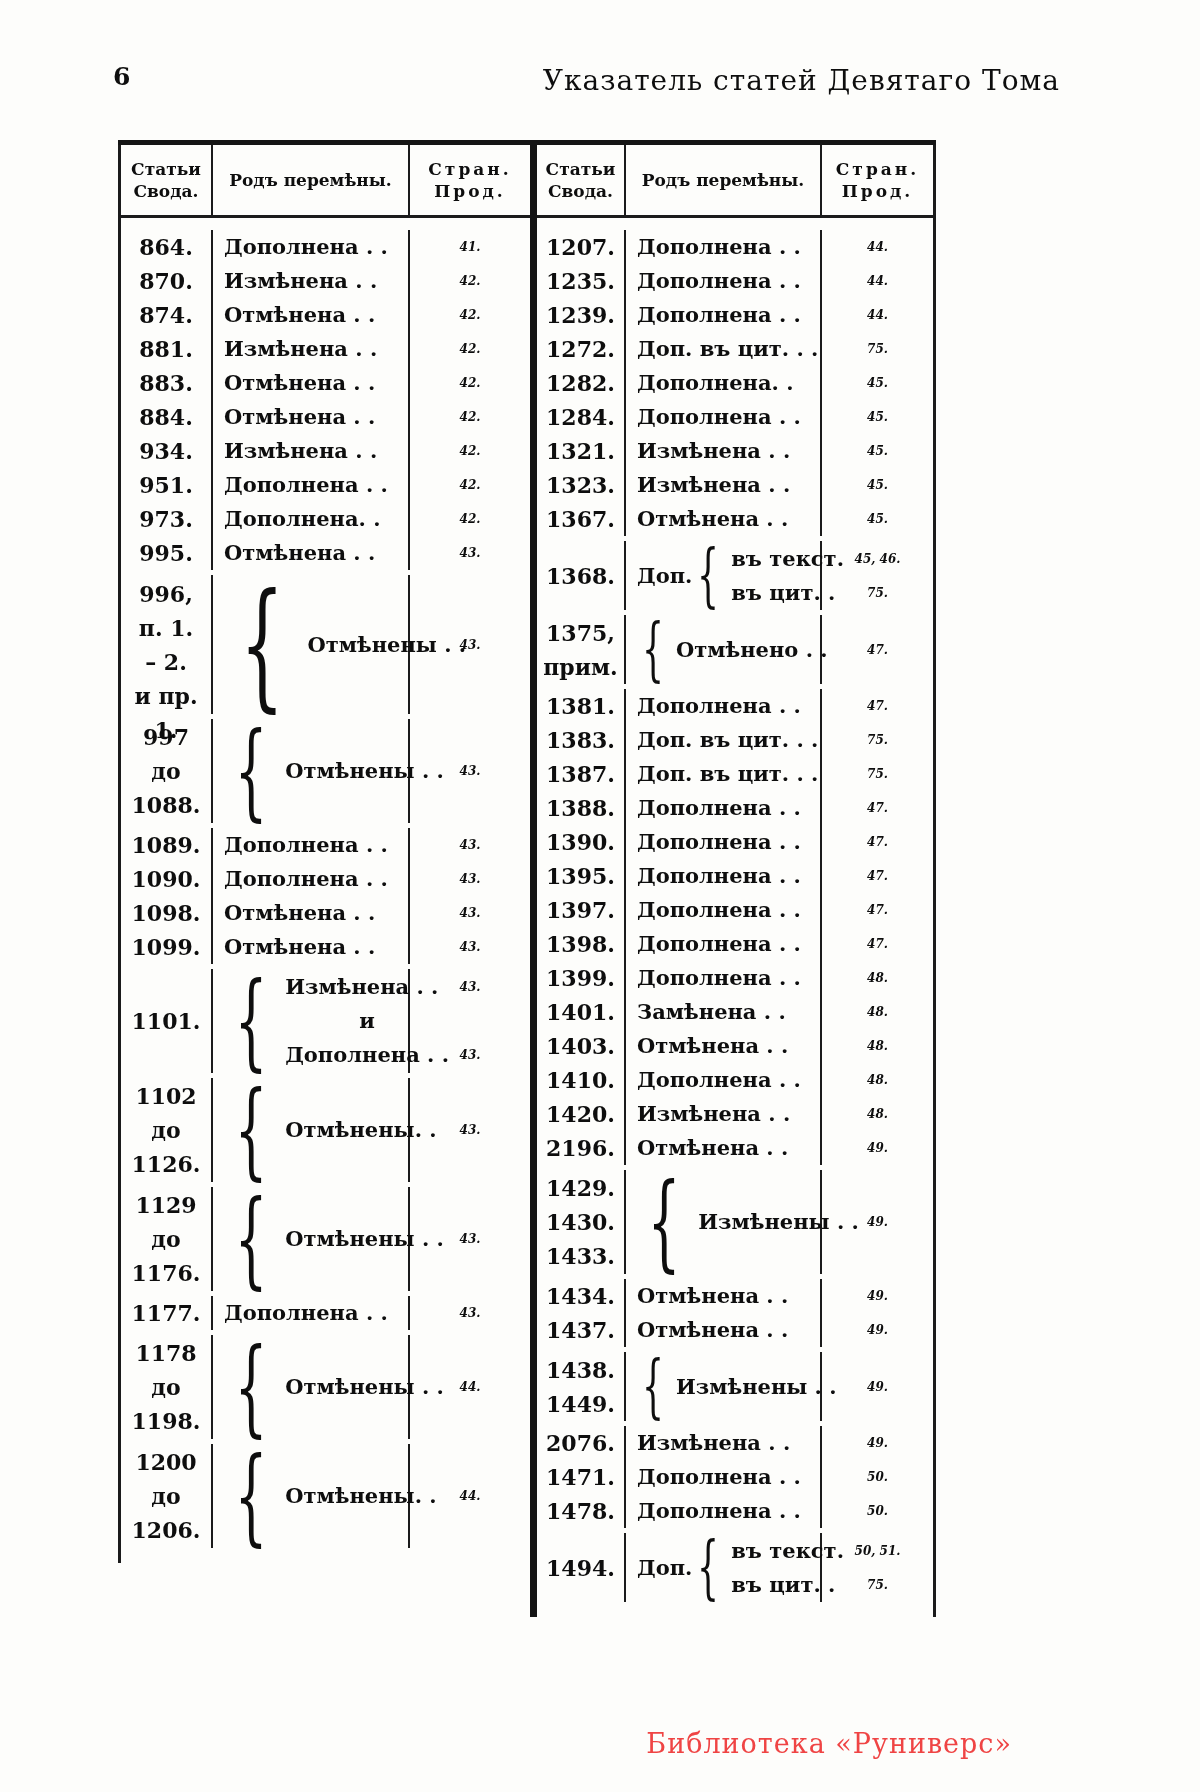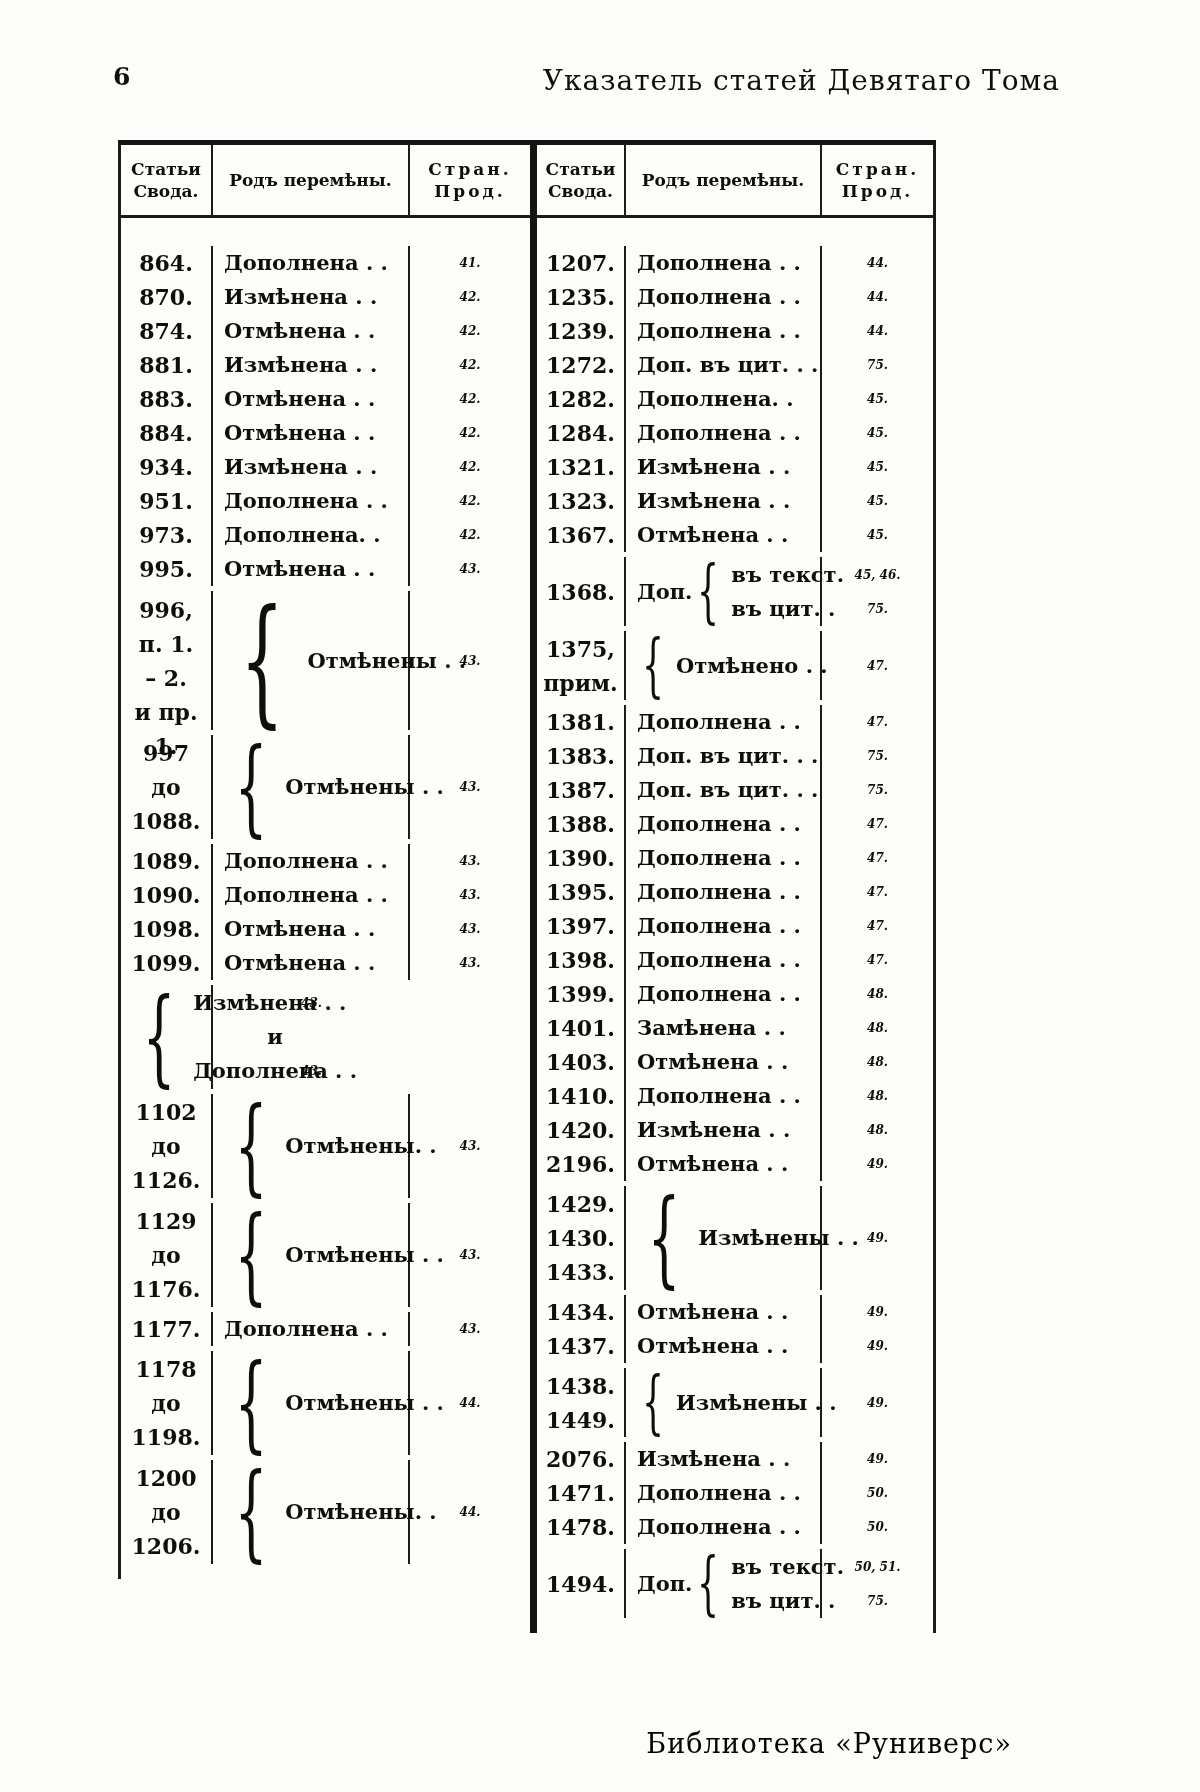--- a/index.html
+++ b/index.html
@@ -36,21 +36,21 @@
   }
   .half.left  .hrow{grid-template-columns:92px 197px 1fr;}
   .half.right .hrow{grid-template-columns:89px 196px 1fr;}
   .hcell{
     display:flex;align-items:center;justify-content:center;
     text-align:center;white-space:pre-line;line-height:22px;
     box-sizing:border-box;
   }
   .hcell.sep{border-right:2px solid #1b1b1b;}
   .hcell.pages-h{letter-spacing:3px;}
-  .tbody{padding-top:28px;padding-bottom:10px;}
+  .tbody{padding-top:12px;padding-bottom:10px;}
   .trow{display:grid;}
   .half.left  .trow{grid-template-columns:92px 197px 1fr;}
   .half.right .trow{grid-template-columns:89px 196px 1fr;}
   .trow.grp{margin:5px 0;}
   .cell{box-sizing:border-box;}
   .art{
     border-right:2px solid #1b1b1b;
     display:flex;flex-direction:column;justify-content:center;
     text-align:center;font-weight:700;font-size:22px;
   }
@@ -71,21 +71,21 @@
   .pg .line{line-height:34px;height:34px;}
   .brace{
     font-family:"DejaVu Serif",serif;font-weight:400;
     line-height:1;display:inline-block;
     transform:scaleX(.5);transform-origin:center;
     margin-left:-6px;margin-right:1px;
   }
   .prefix{margin-right:0;white-space:nowrap;}
   .watermark{
     position:absolute;right:188px;top:1728px;
-    font-size:27px;color:#000000;letter-spacing:1px;
+    font-size:27px;color:#ef4444;letter-spacing:1px;
     font-weight:400;
   }
 </style>
 </head>
 <body>
 
 <div class="page-number">6</div>
 <div class="page-title">Указатель статей Девятаго Тома</div>
 
 <div class="index-table">
@@ -307,20 +307,23 @@
           <div class="cell chg">
             <div class="chglines">
               <div class="line">Отмѣнена . .</div>
             </div>
           </div>
           <div class="cell pg">
             <div class="line">43.</div>
           </div>
         </div>
         <div class="trow grp">
+          <div class="cell art">
+            <div class="line">1101.</div>
+          </div>
           <div class="cell chg">
             <span class="brace" style="font-size: 104px;">{</span>
             <div class="chglines">
               <div class="line">Измѣнена . .</div>
               <div class="line center">и</div>
               <div class="line">Дополнена . .</div>
             </div>
           </div>
           <div class="cell pg">
             <div class="line">43.</div>

